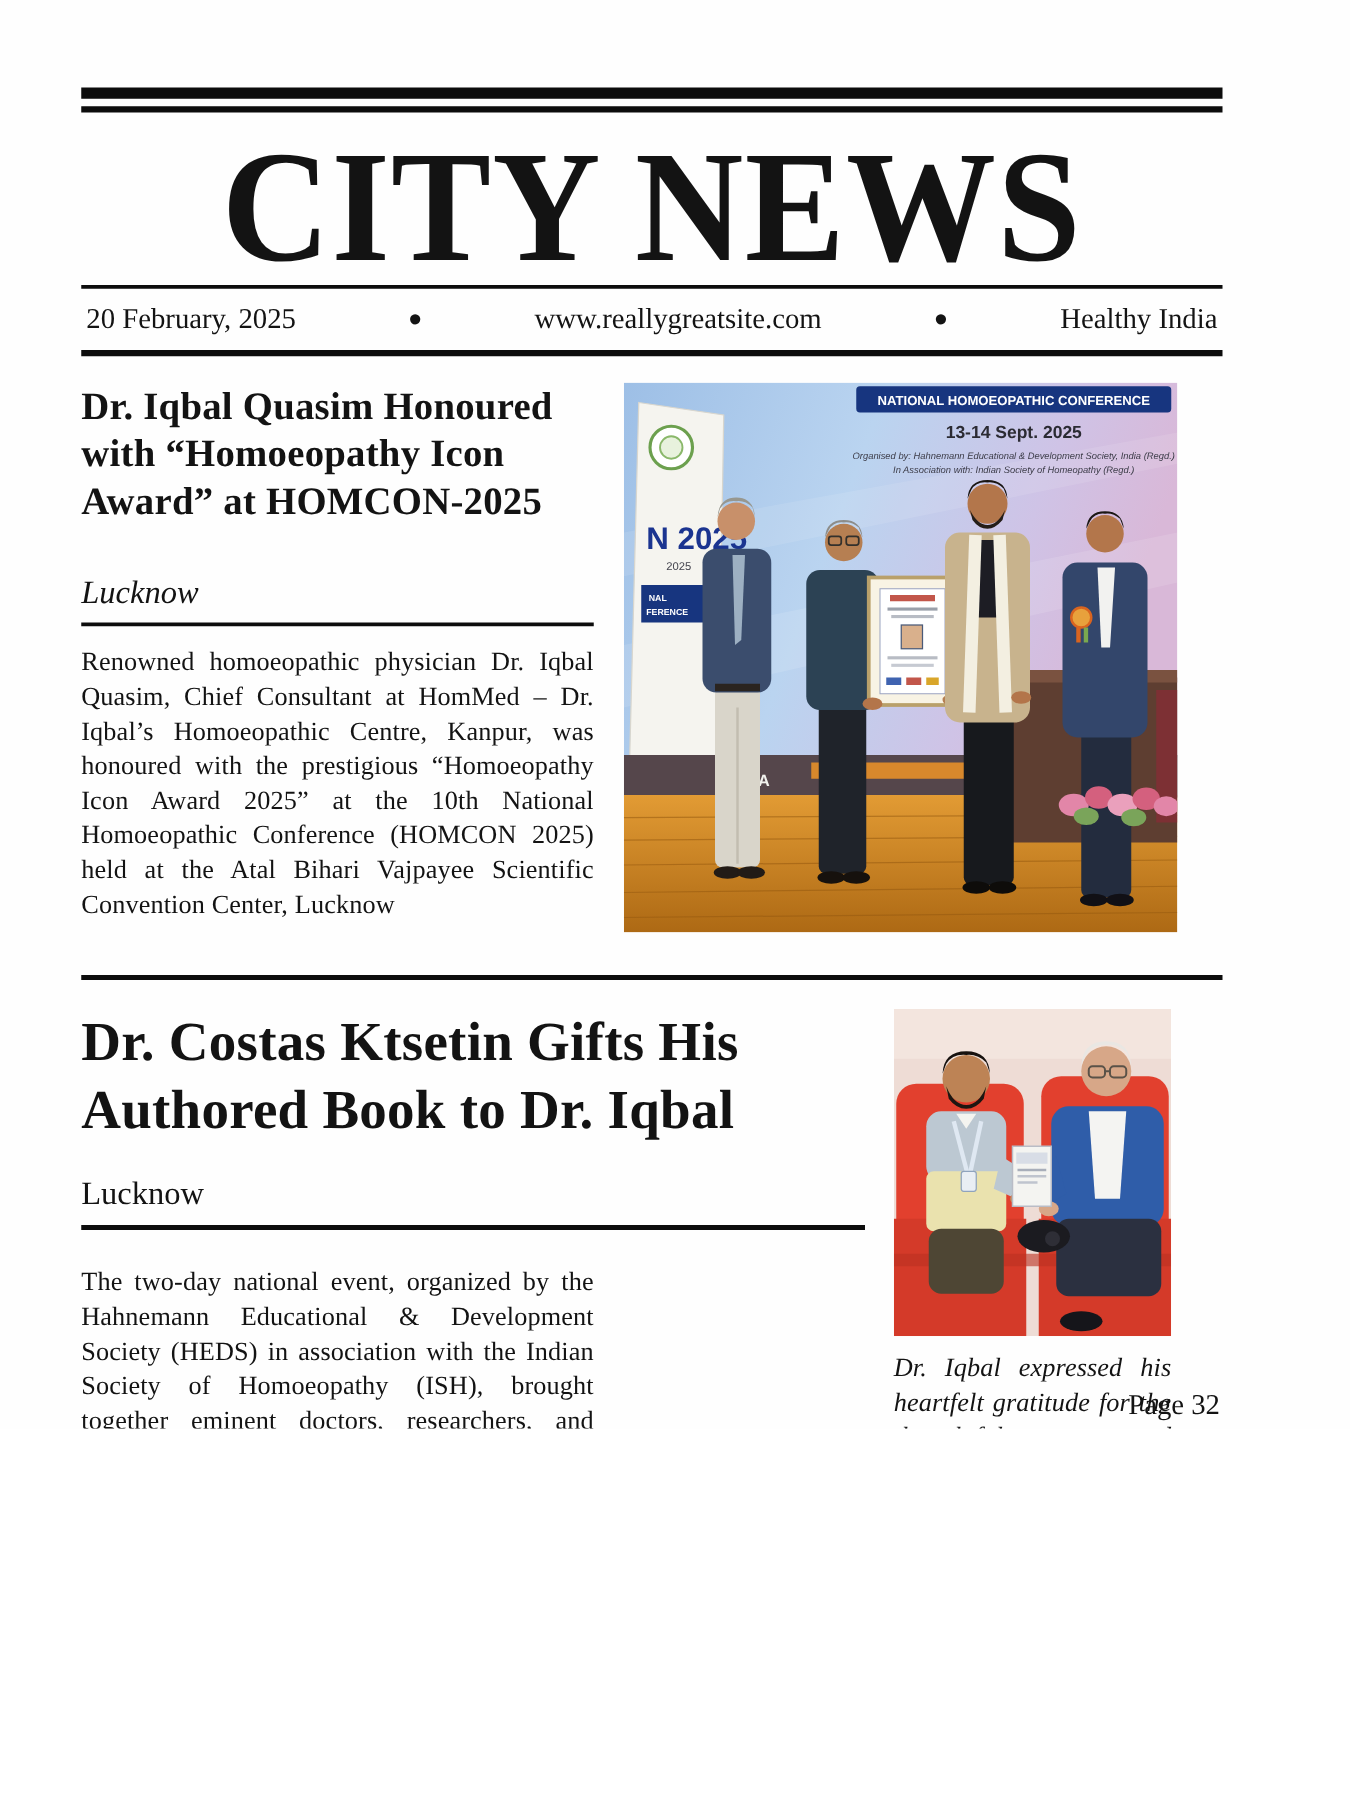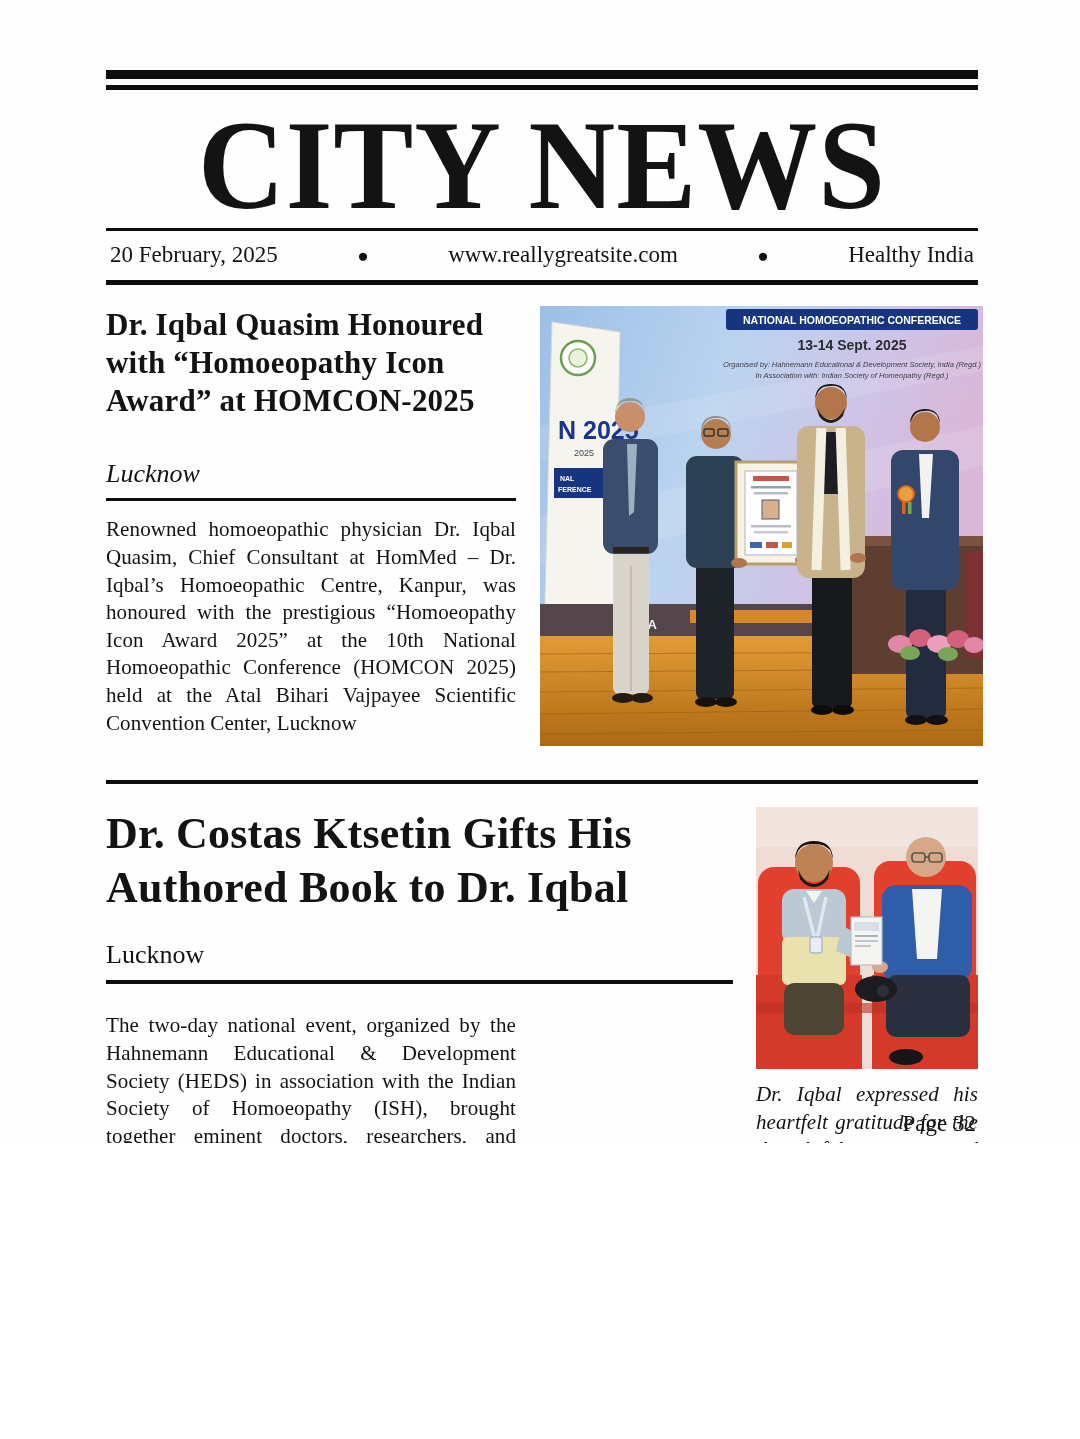--- a/index.html
+++ b/index.html
@@ -2,21 +2,21 @@
 <html><head>
 <meta charset="utf-8">
 <style>
   * { margin:0; padding:0; box-sizing:border-box; }
   html,body { background:#ffffff; }
   .page {
     width:1080px; height:1143px;
     background:#fefefe;
     font-family:"Liberation Serif","DejaVu Serif",serif;
     color:#131313;
-    padding:70px 102px 0 106px;
+    padding:70px 102px 0 65px;
     position:relative;
     overflow:hidden;
   }
   .rule { background:#0d0d0d; width:100%; }
   .rule-thick { height:9px; }
   .rule-med   { height:5px; }
   .rule-thin  { height:3px; }
 
   
   .masthead-title {

